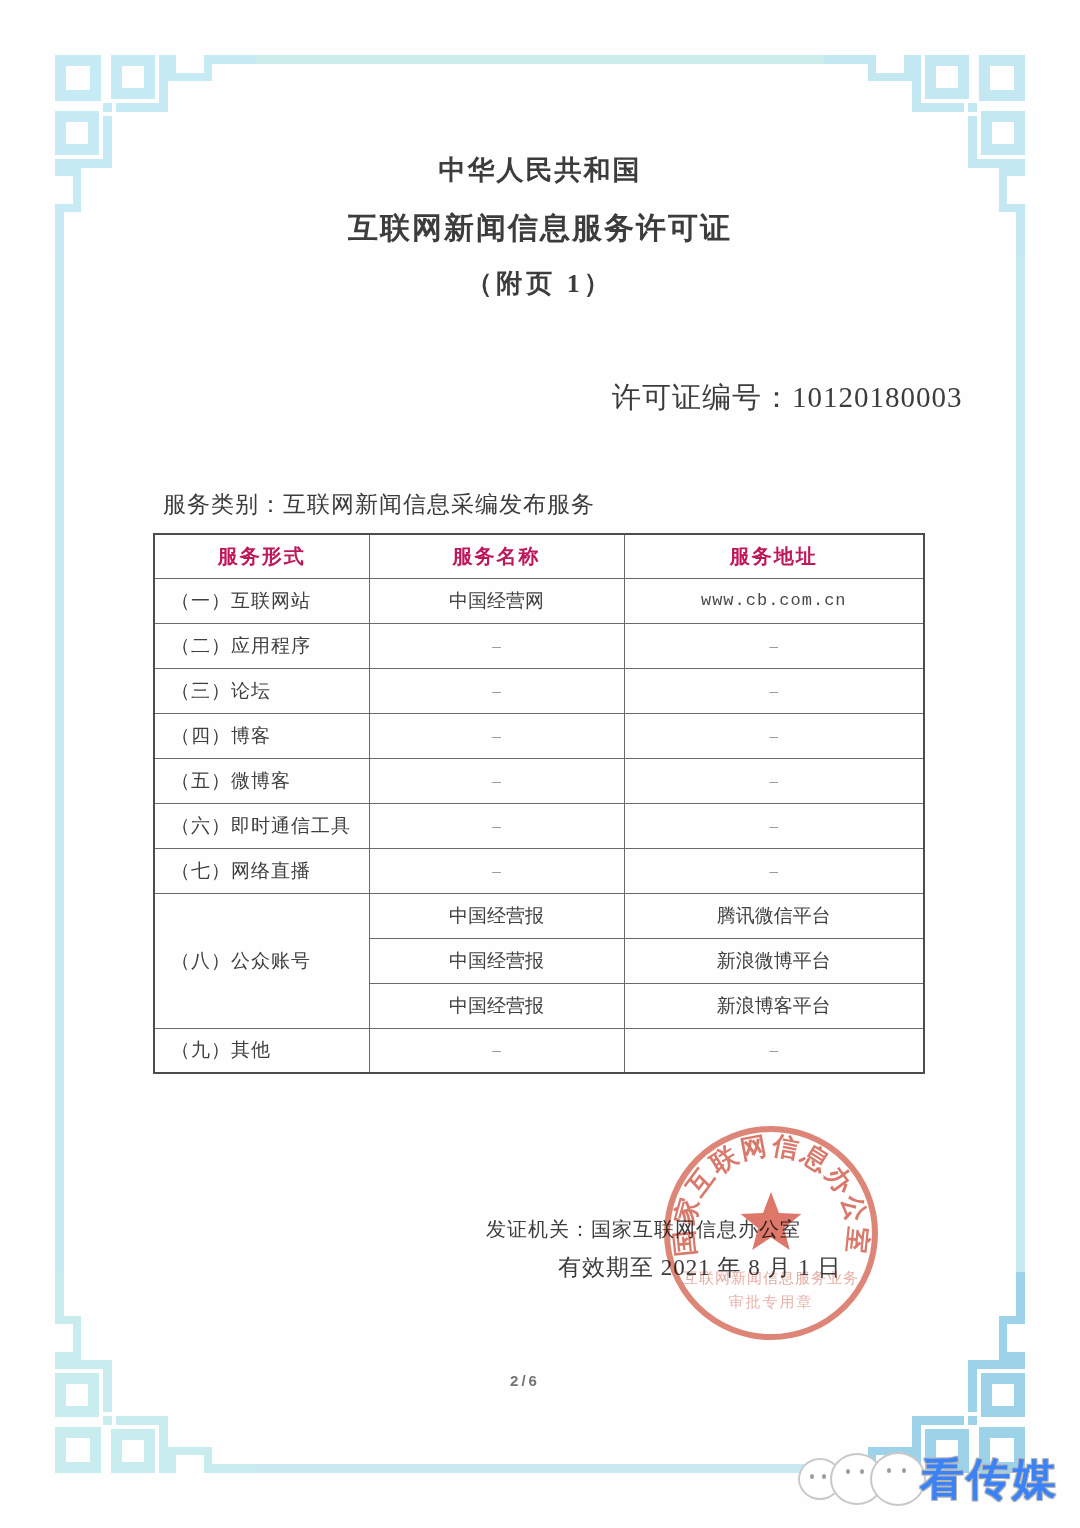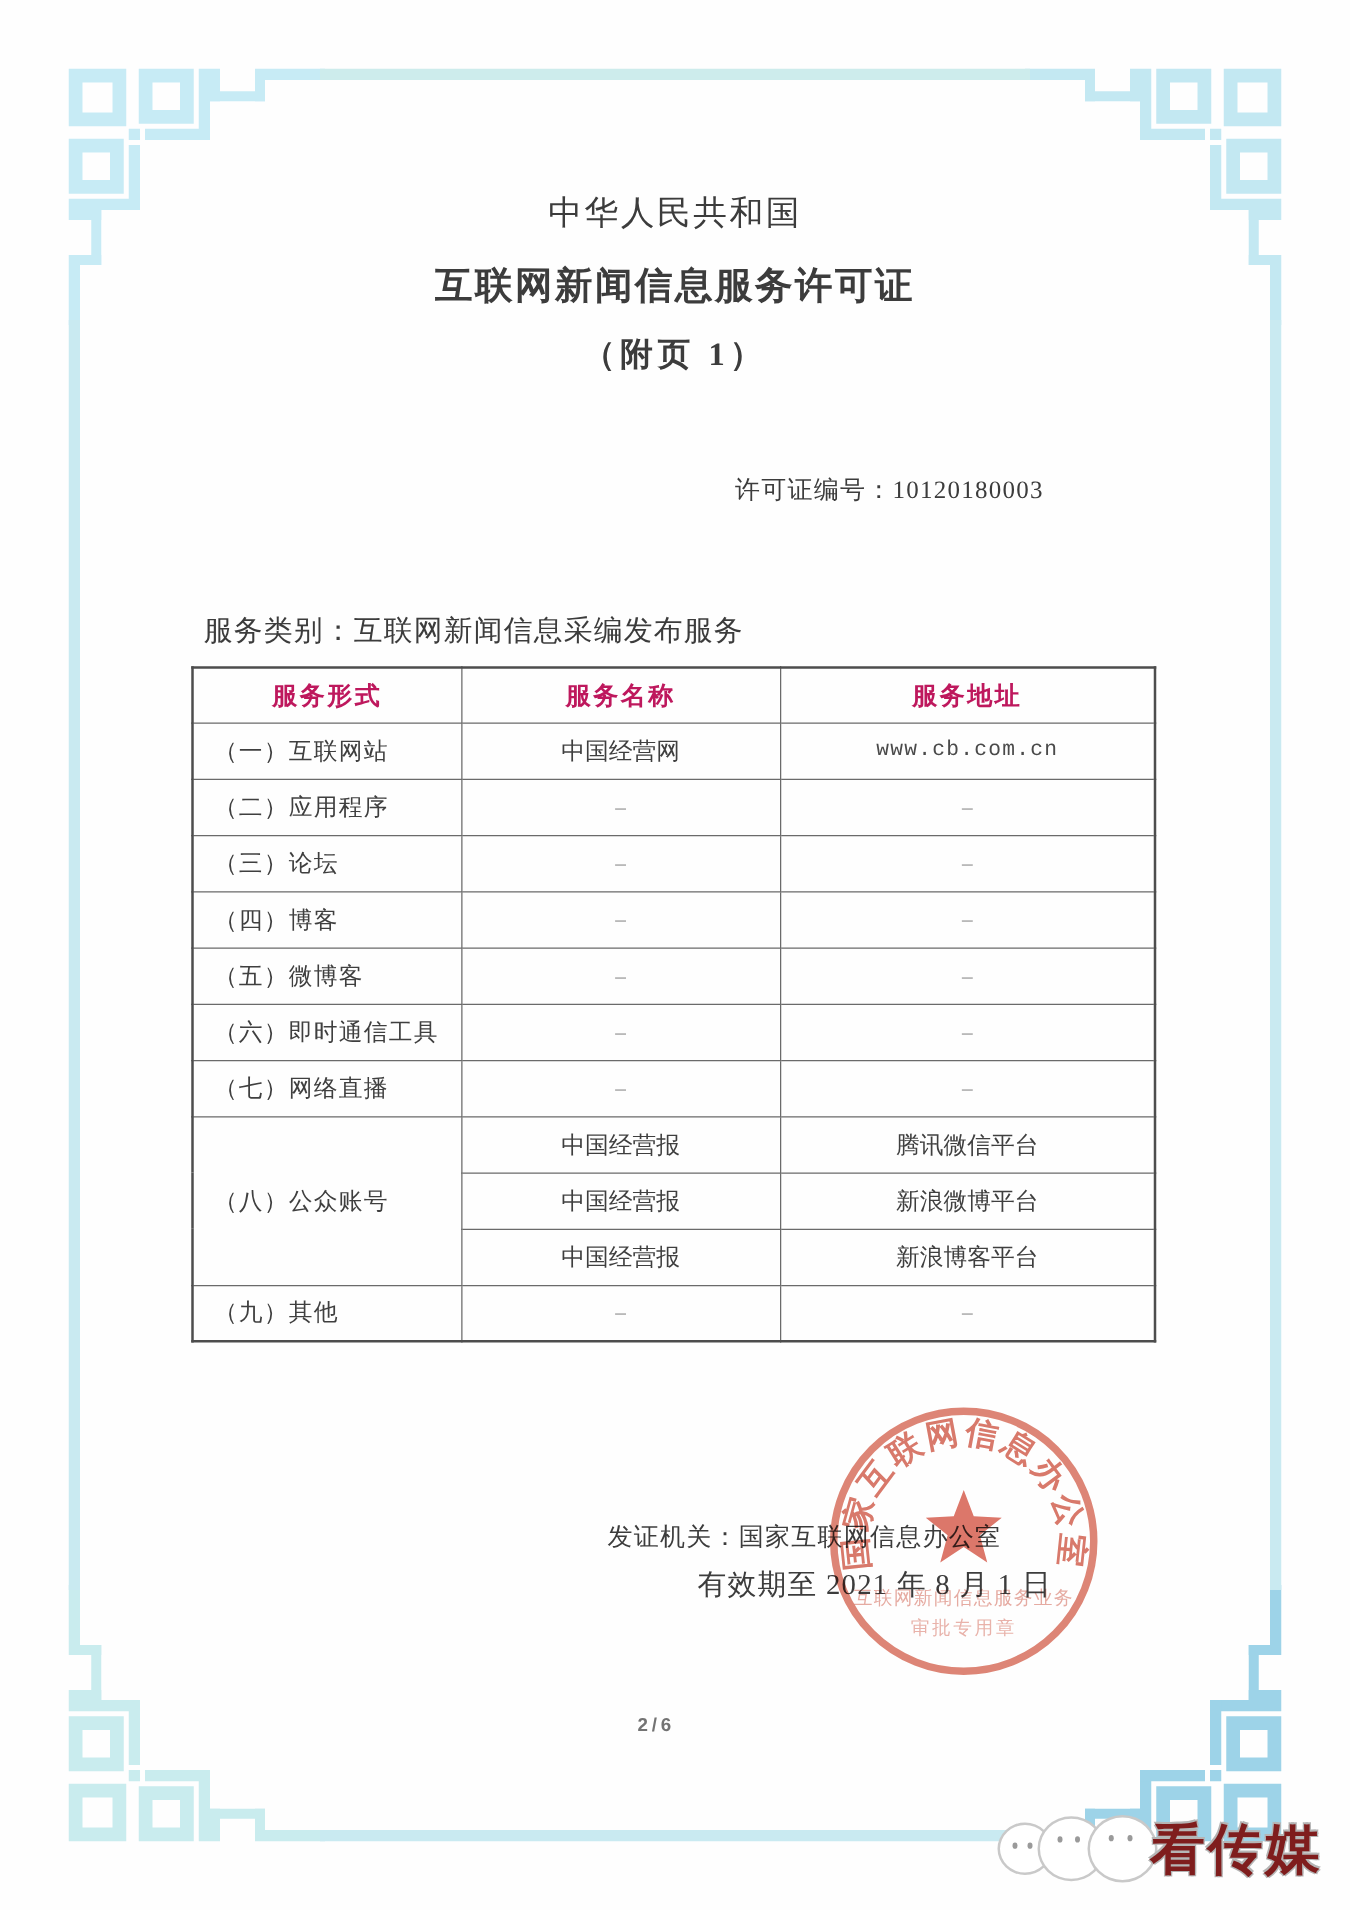--- a/index.html
+++ b/index.html
@@ -16,24 +16,24 @@
   .corner.bl{left:0;bottom:0;transform:scaleY(-1);color:#c9ecee;}
   .corner.br{right:0;bottom:0;transform:scale(-1,-1);color:#9dd3e8;}
   .fline{position:absolute;background:#c9eaf1;pointer-events:none;}
   .fline.top{top:55px;left:256px;right:256px;height:9px;background:#cdecec;}
   .fline.bottom{bottom:55px;left:256px;right:256px;height:9px;}
   .fline.left{left:55px;top:256px;bottom:256px;width:9px;}
   .fline.right{right:55px;top:256px;bottom:256px;width:9px;}
 
   
   .centered{position:absolute;left:0;right:0;text-align:center;letter-spacing:2px;}
-  .title1{top:152px;font-size:27px;font-weight:normal;}
+  .title1{top:152px;font-size:27px;font-weight:bold;}
   .title2{top:208px;font-size:30px;font-weight:bold;}
   .title3{top:266px;font-size:26px;font-weight:bold;letter-spacing:4px;}
-  .license-no{position:absolute;left:588px;top:378px;font-size:20px;letter-spacing:1px;}
+  .license-no{position:absolute;left:612px;top:378px;font-size:29px;letter-spacing:1px;}
   .category{position:absolute;left:163px;top:489px;font-size:23px;letter-spacing:1px;}
   .issuer{position:absolute;left:486px;top:1199px;font-size:20px;letter-spacing:1px;margin-top:17px;}
   .validity{position:absolute;left:558px;top:1252px;font-size:23px;letter-spacing:1px;}
   .page-num{position:absolute;left:0;right:30px;top:1372px;text-align:center;
     font-family:"Liberation Sans", sans-serif;font-size:15px;font-weight:bold;
     color:#737373;letter-spacing:3px;}
 
   
   .svc-table{
     position:absolute;left:153px;top:533px;width:770px;
@@ -65,21 +65,21 @@
   }
   .bubble{
     display:inline-block;background:#ffffff;border:2px solid #c9c9c9;
     border-radius:50%;position:relative;
   }
   .bubble .eye{position:absolute;width:4px;height:5px;border-radius:50%;background:#9a9a9a;top:14px;}
   .b1{width:40px;height:38px;margin-right:-12px;}
   .b2{width:50px;height:48px;margin-right:-14px;z-index:1;}
   .b3{width:52px;height:50px;z-index:2;margin-right:-6px;}
   .wm-text{
-    font-size:44px;font-weight:bold;color:#7f1d1d;letter-spacing:2px;z-index:3;
+    font-size:44px;font-weight:bold;color:#3b82f6;letter-spacing:2px;z-index:3;
     text-shadow:-1px -1px 0 #b5b5b5,1px -1px 0 #b5b5b5,-1px 1px 0 #b5b5b5,1px 1px 0 #b5b5b5;
   }
 </style>
 </head>
 <body>
 
 <svg width="0" height="0" style="position:absolute" aria-hidden="true">
   <defs>
     <g id="fret" fill="currentColor">
 

